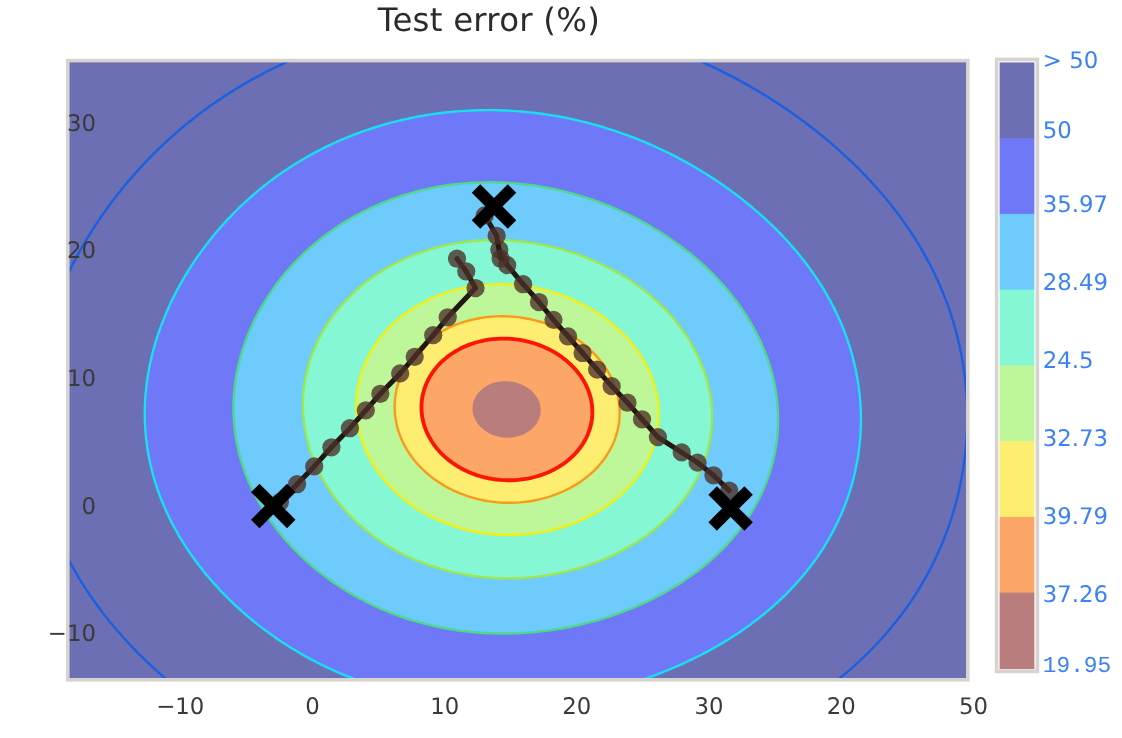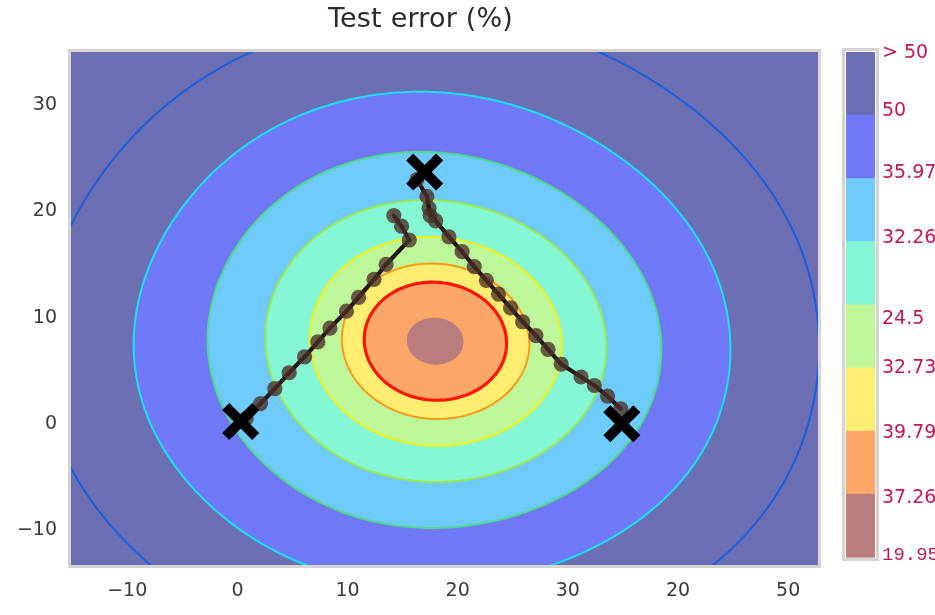--- a/index.html
+++ b/index.html
@@ -9,54 +9,55 @@
   }
   body {
     width: 935px;
     height: 615px;
     font-family: "DejaVu Sans", sans-serif;
     overflow: hidden;
     position: relative;
   }
   #root {
     position: absolute;
-    left: 13px; top: 0;
+    left: 0; top: 0;
     width: 748px;
     height: 615px;
   }
   .chart-title {
     position: absolute;
     left: 0;
     top: 2px;
     width: 815px;
     text-align: center;
     font-size: 27px;
     color: #2b2b2b;
     font-family: "DejaVu Sans", sans-serif;
     letter-spacing: 0.2px;
   }
   .tick-label {
     position: absolute;
     font-size: 19px;
     color: #3a3a3a;
     font-family: "DejaVu Sans", sans-serif;
     white-space: nowrap;
+    padding-left: 36px;
   }
   .ytick {
     text-align: right;
     width: 44px;
   }
   .xtick {
     text-align: center;
     width: 60px;
   }
   .cbar-label {
     position: absolute;
     font-size: 19px;
-    color: #be185d;
+    color: #3b82f6;
     font-family: "DejaVu Sans", sans-serif;
     white-space: nowrap;
     left: 869px;
   }
   svg { display: block; }
 </style>
 </head>
 <body>
 
 <div id="root">
@@ -229,21 +230,21 @@
       <div class="tick-label xtick" style="left: 304.571px; top: 578px;">10</div>
       <div class="tick-label xtick" style="left: 414.718px; top: 578px;">20</div>
       <div class="tick-label xtick" style="left: 524.865px; top: 578px;">30</div>
       <div class="tick-label xtick" style="left: 635.012px; top: 578px;">20</div>
       <div class="tick-label xtick" style="left: 745.159px; top: 578px;">50</div>
     </div>
   <div id="cbar-label-layer">
       <div class="cbar-label" style="top: 40px;">&gt; 50</div>
       <div class="cbar-label" style="top: 98px;">50</div>
       <div class="cbar-label" style="top: 160px;">35.97</div>
-      <div class="cbar-label" style="top: 225px;">32.26</div>
-      <div class="cbar-label" style="top: 290px; margin-top: 16px;">24.5</div>
+      <div class="cbar-label" style="top: 225px;">28.49</div>
+      <div class="cbar-label" style="top: 290px;">24.5</div>
       <div class="cbar-label" style="top: 355px;">32.73</div>
       <div class="cbar-label" style="top: 420px;">39.79</div>
       <div class="cbar-label" style="top: 485px;">37.26</div>
       <div class="cbar-label" style="top: 544px; font-family: Liberation Mono, monospace;">19.95</div>
     </div>
 
 </div>
 
 </body></html>

